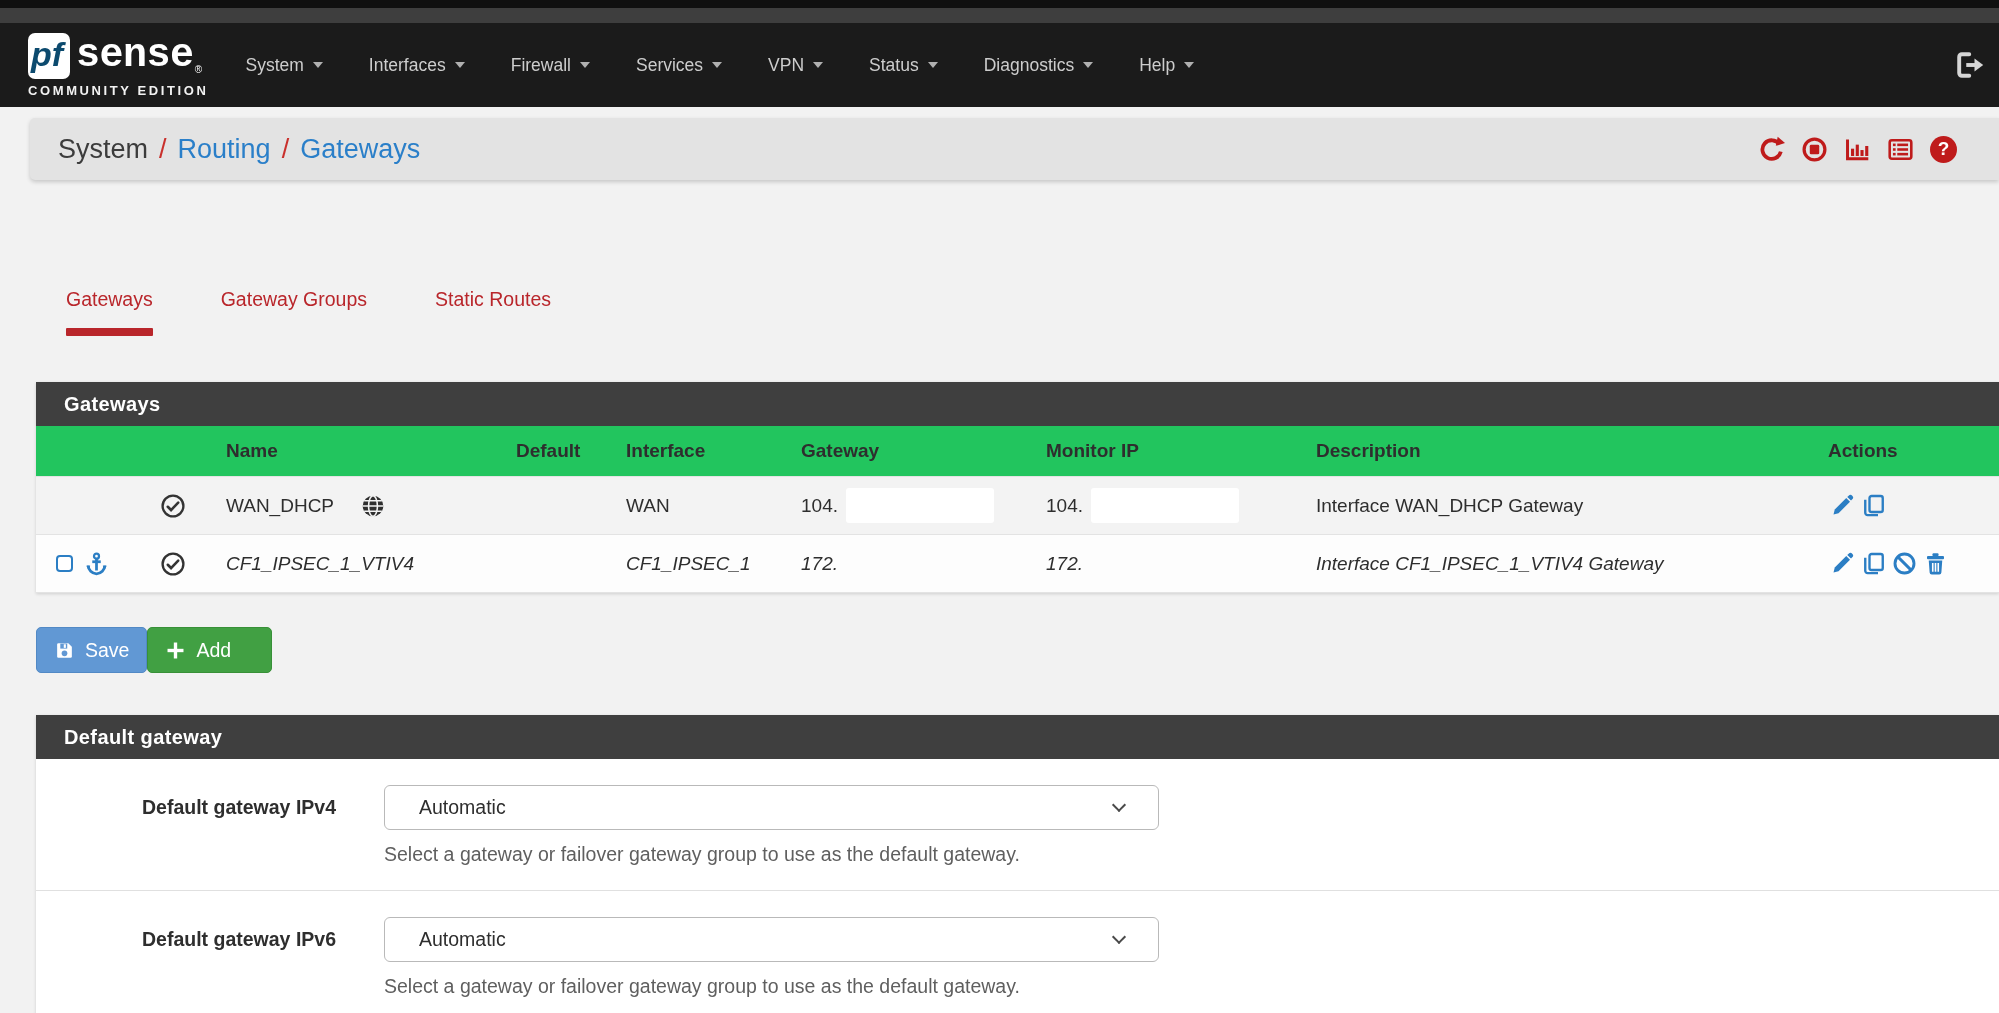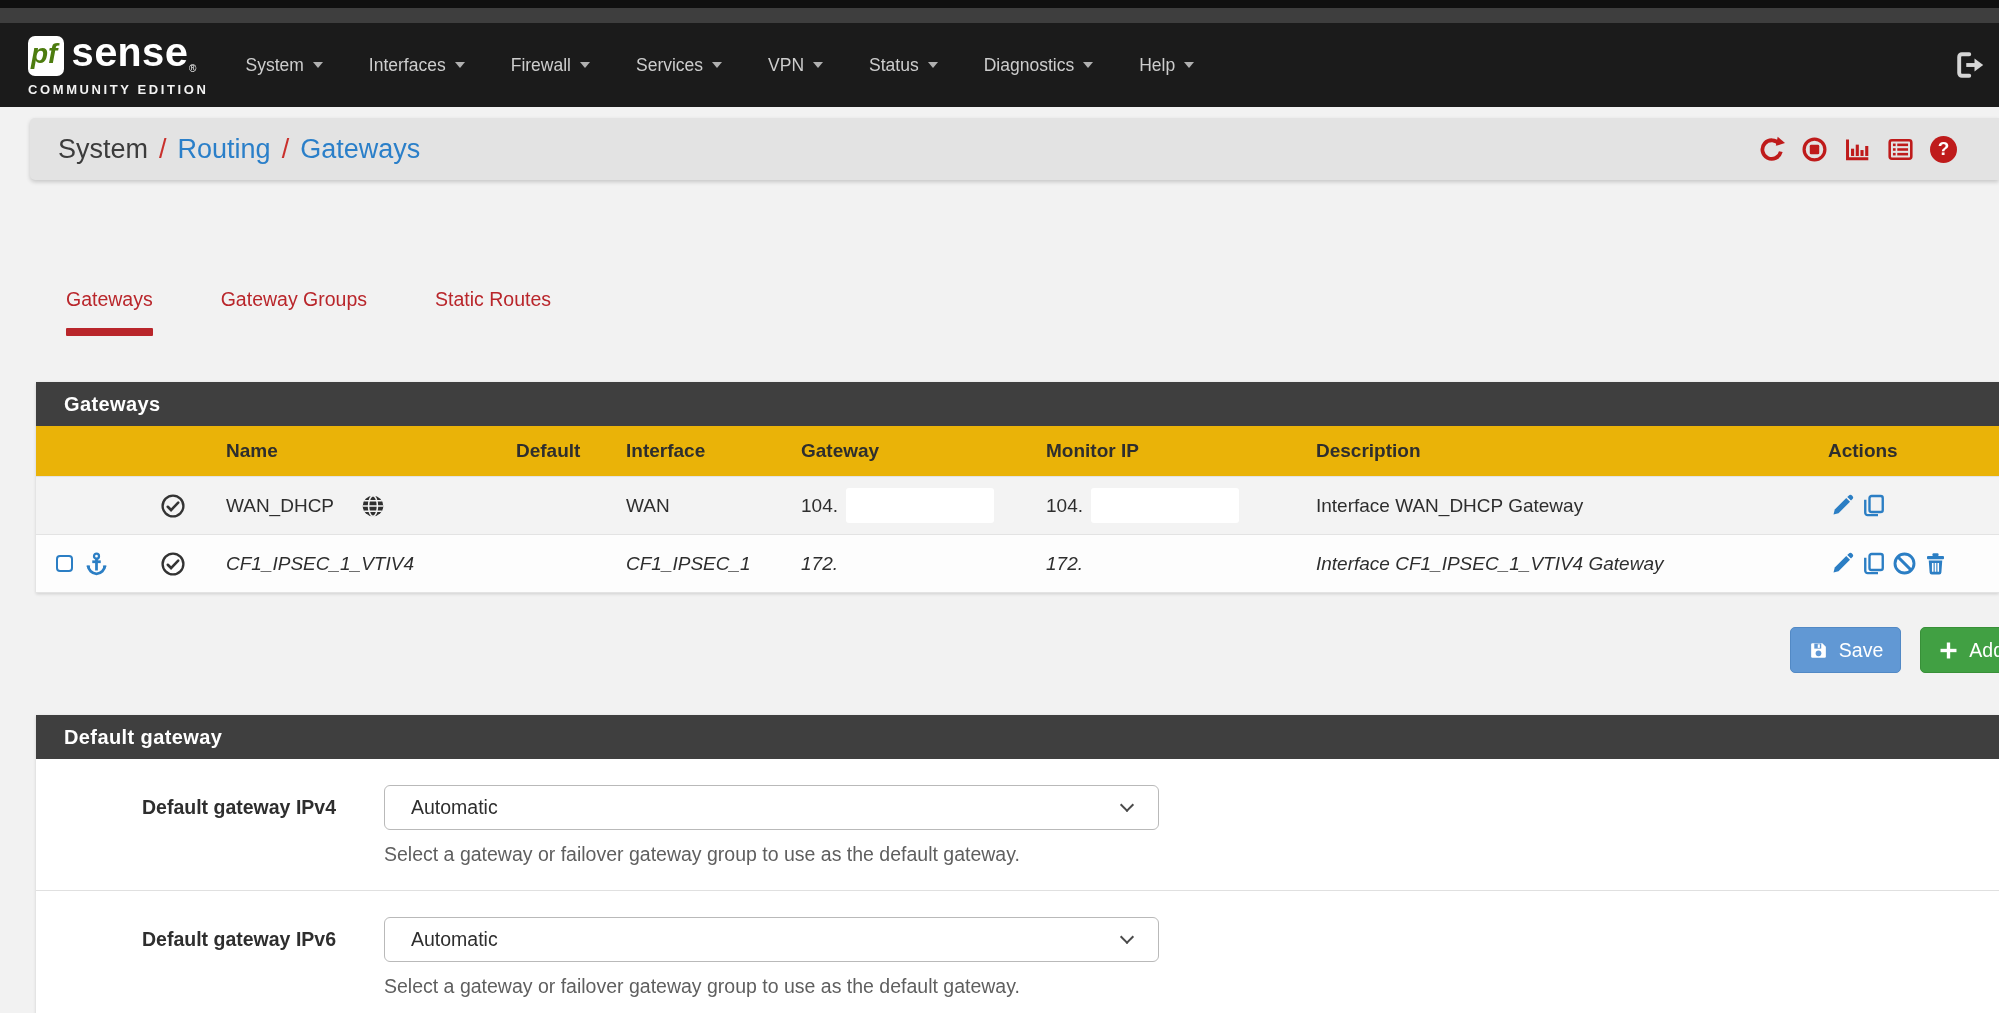--- a/index.html
+++ b/index.html
@@ -7,22 +7,22 @@
               font-family:"Liberation Sans", sans-serif; }
 
   
   .strip1 { height:8px; background:#101010; }
   .strip2 { height:15px; background:#3e3e3e; }
 
   
   .navbar { height:84px; background:#1b1b1b; display:flex; align-items:center; padding:0 14px 0 28px; }
   .logo { display:flex; flex-direction:column; min-width:172px; }
   .logo-row { display:flex; align-items:center; }
-  .pf-box { background:#fff; color:#4d7c0f; font-weight:bold; font-style:italic;
-            font-size:28px; line-height:1; padding:4px 7px 8px 3px; border-radius:7px; }
+  .pf-box { background:#fff; color:#0c4a6e; font-weight:bold; font-style:italic;
+            font-size:34px; line-height:1; padding:4px 7px 8px 3px; border-radius:7px; }
   .sense { color:#fff; font-weight:bold; font-size:40px; letter-spacing:-0.5px; margin-left:6px;font-family:Liberation Mono, monospace; }
   .reg   { color:#fff; font-size:10px; align-self:flex-end; margin:0 0 4px 1px; }
   .edition { color:#f2f2f2; font-size:13px; font-weight:bold; letter-spacing:2.6px; margin-top:4px; white-space:nowrap; }
   .nav-items { display:flex; align-items:center; margin-left:14px; }
   .nav-item { color:#cdcdcd; font-size:17.5px; padding:0 23px; display:flex; align-items:center; cursor:pointer; }
   .caret { display:inline-block; width:0; height:0; border-left:5px solid transparent;
            border-right:5px solid transparent; border-top:6px solid #b0b0b0; margin-left:9px; }
   .nav-right { margin-left:auto; display:flex; align-items:center; }
   .signout { width:30px; height:30px; cursor:pointer; }
 
@@ -44,56 +44,56 @@
   .tab { padding:0 30px; color:#b9262b; font-size:19.5px; cursor:pointer; }
   .tab .under { height:8px; background:#b9262b; margin-top:17px; border-radius:1px; visibility:hidden; }
   .tab.active .under { visibility:visible; }
 
   
   .panel { margin:46px 0 0 36px; width:1963px; background:#fff; box-shadow:0 1px 3px rgba(0,0,0,.15); }
   .panel-heading { background:#3f3f3f; color:#fff; font-weight:bold; font-size:20px;
                    letter-spacing:.4px; padding:11px 28px; height:44px; }
 
   
-  table { border-collapse:collapse; table-layout:fixed; width:100%; font-size:19px; color:#2e2e2e; background:#eab308; }
+  table { border-collapse:collapse; table-layout:fixed; width:100%; font-size:19px; color:#2e2e2e; background:#22c55e; }
   th { text-align:left; font-weight:bold; padding:14px 6px 14px 20px; }
   td { padding:0 6px 0 20px; height:57px; vertical-align:middle; }
   tbody tr { border-top:1px solid #e3e3e3; }
   tbody tr:last-child { border-bottom:1px solid #e3e3e3; }
   .row-odd { background:#f3f3f3; }
   .row-even { background:#fdfdfd;font-style:italic; }
   .iconcell { display:flex; align-items:center; height:57px; padding:0 20px; }
   .iconcell .push { margin-left:auto; }
   .namecell { display:flex; align-items:center; gap:26px; }
   .redact { display:inline-block; width:148px; height:35px; background:#fff; border-radius:3px;
             vertical-align:middle; margin-left:8px; }
   .gwcell { display:flex; align-items:center; }
   .actions { display:flex; align-items:center; gap:6px; padding-left:2px; }
   .act-icon { width:25px; height:25px; cursor:pointer; }
   .st-icon { width:26px; height:26px; }
   .checkbox { width:17px; height:17px; border:2.5px solid #2b7ec4; border-radius:4px; background:#fff;
               cursor:pointer; flex:none; }
   .anchor { width:25px; height:25px; margin-left:11px; cursor:pointer; }
 
   
-  .btn-row { width:1963px; margin:34px 0 0 36px; display:flex; justify-content:flex-end; gap:19px; }
+  .btn-row { width:1963px; margin:34px 0 0 36px; display:flex; }
   .btn { display:inline-flex; align-items:center; gap:10px; height:46px; padding:0 17px;
          border-radius:5px; color:#fff; font-size:19.5px; cursor:pointer; border:1px solid transparent; }
   .btn svg { width:21px; height:21px; }
   .btn-save { background:#6198d4; border-color:#5289c5; }
   .btn-add  { background:#41a043; border-color:#389038; margin-right:-46px; padding-right:40px; }
 
   
   .dg-panel { margin-top:42px; }
   .form-row { display:flex; padding-top:26px; }
   .form-row.divided { border-bottom:1px solid #e0e0e0; }
   .form-label { width:300px; text-align:right; font-weight:bold; font-size:19.5px; color:#2e2e2e; padding-top:11px; }
   .form-field { margin-left:48px; padding-bottom:24px; }
   .selectbox { width:775px; height:45px; border:1px solid #b9b9b9; border-radius:6px; background:#fff;
-               display:flex; align-items:center; justify-content:space-between; padding:0 26px;
+               display:flex; align-items:center; justify-content:space-between; padding:0 34px;
                font-size:19.5px; color:#2e2e2e; cursor:pointer; }
   .chev { width:10px; height:10px; border-right:2px solid #4a4a4a; border-bottom:2px solid #4a4a4a;
           transform:rotate(45deg); margin-top:-5px; }
   .help-text { font-size:19.5px; color:#5f5f5f; margin-top:13px; }
 </style>
 </head>
 <body>
 
 <div class="strip1"></div>
 <div class="strip2"></div>

